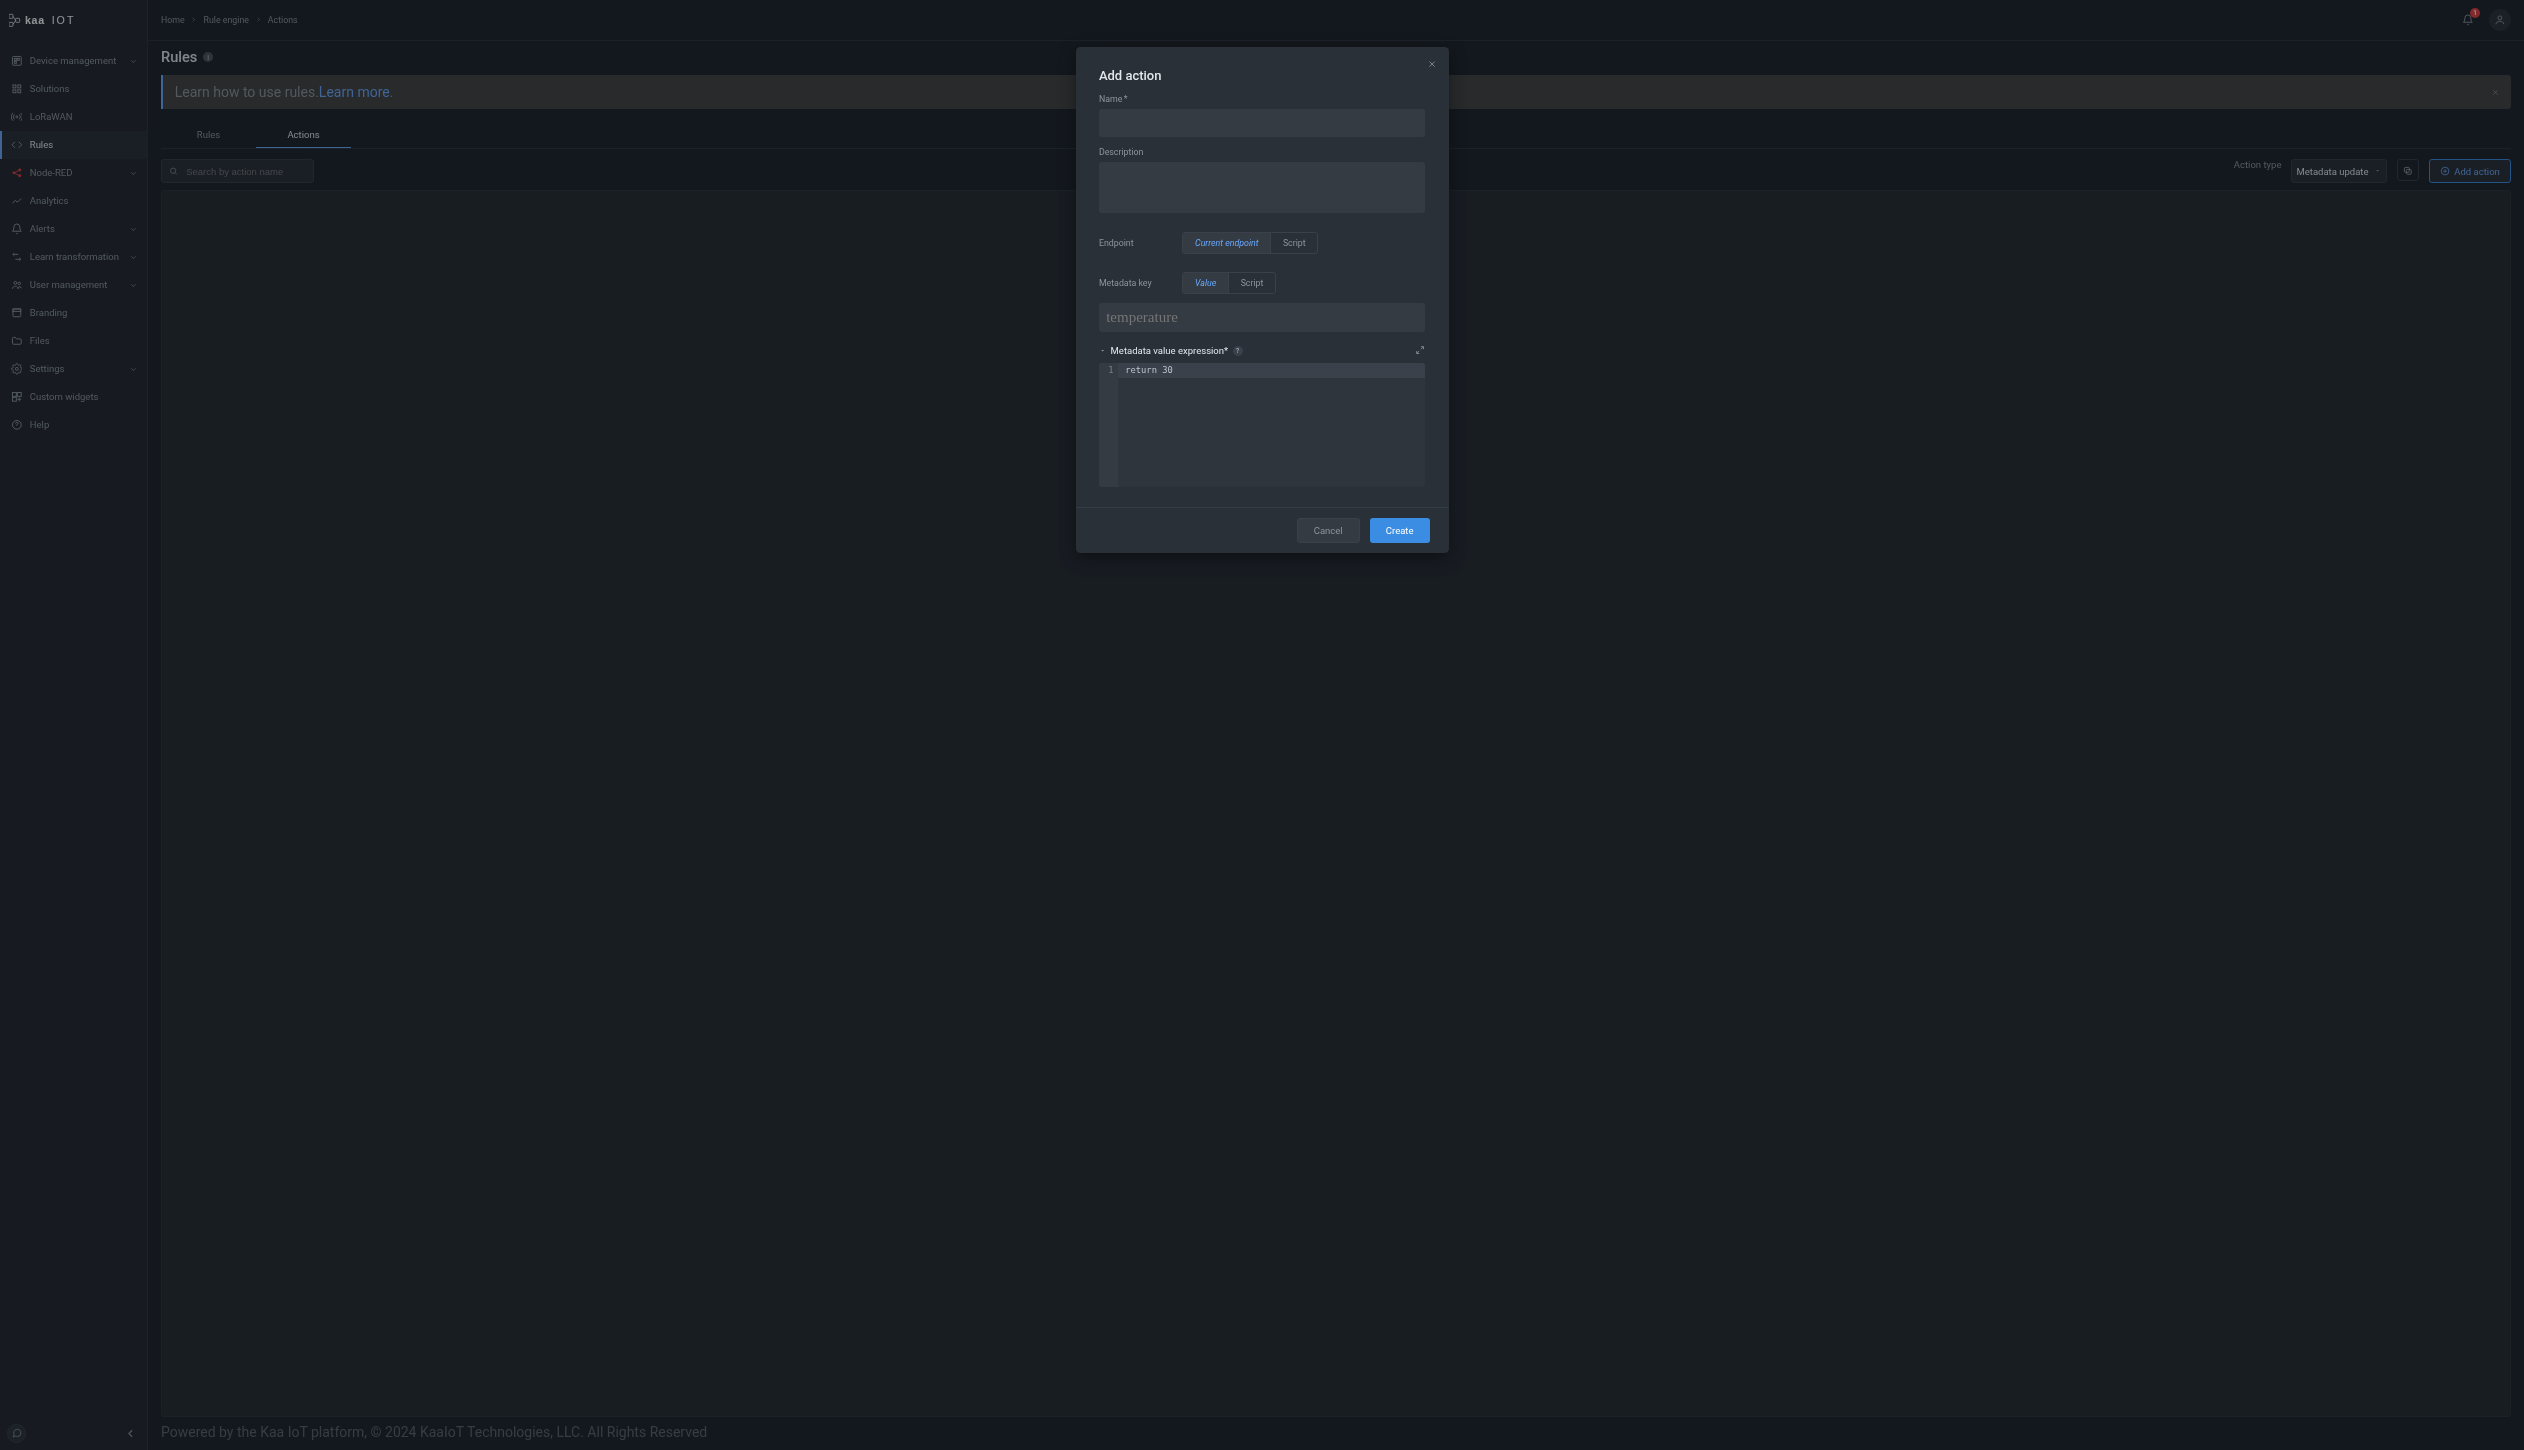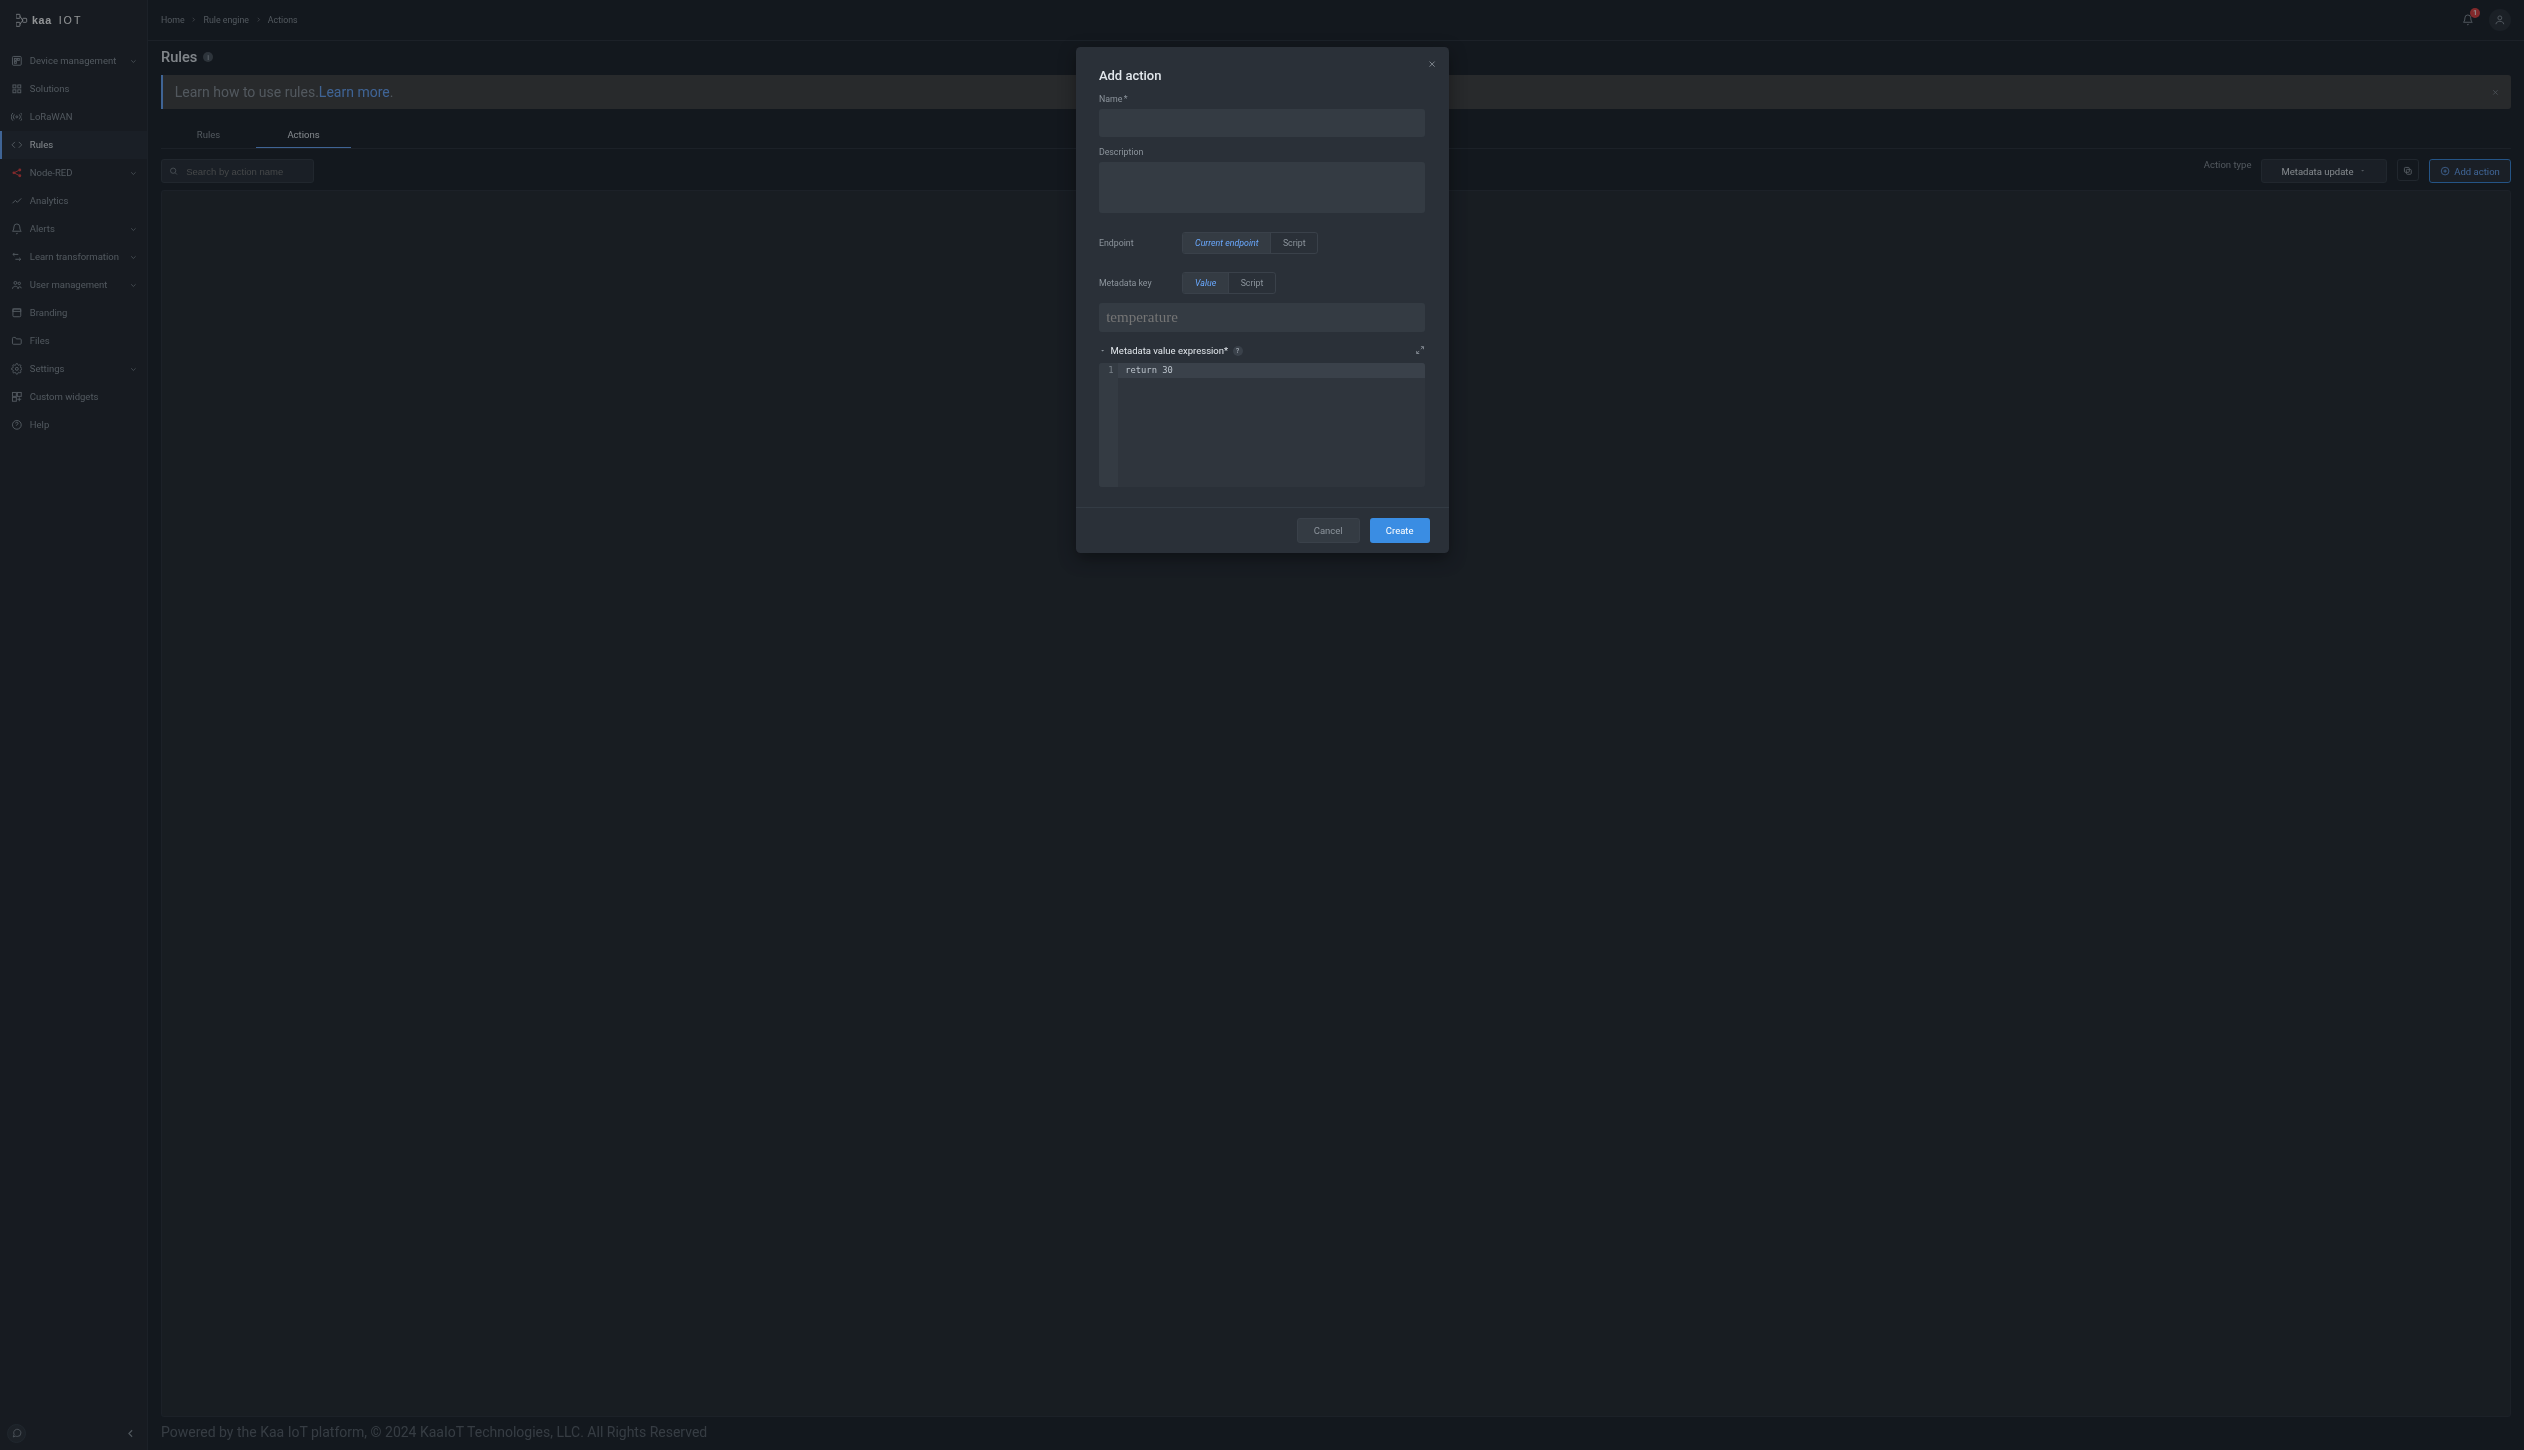--- a/index.html
+++ b/index.html
@@ -25,21 +25,21 @@
     font-size: 10.2px;
   }
   #app { display: flex; height: 100vh; }
 
   
   .sidebar {
     width: var(--sidebar-w); flex: none;
     background: var(--bg1); border-right: 0.7px solid #2a313a;
     display: flex; flex-direction: column; position: relative;
   }
-  .brand { height: 41px; display: flex; align-items: center; padding: 0 16px; }
+  .brand { height: 41px; display: flex; align-items: center; padding: 0 9px; }
   .brand svg { height: 16px; }
   .nav { flex: 1; overflow: auto; padding-top: 5.8px; }
   .nav-item {
     display: flex; align-items: center; gap: 7.3px;
     height: 28px; padding: 0 8.8px;
     color: var(--fg-muted); cursor: pointer; font-size: 9.5px;
     border-left: 2.2px solid transparent;
   }
   .nav-item .nav-icon { width: 11.7px; height: 11.7px; display:inline-flex; align-items:center; justify-content:center; color: var(--fg-muted); }
   .nav-item .nav-icon svg { width:11.7px; height:11.7px; }
@@ -115,21 +115,21 @@
   }
   .search input {
     background: transparent; border: none; outline: none;
     color: var(--fg0); font-size: 9.5px; width: 100%;
   }
   .search svg { width: 10.2px; height: 10.2px; color: var(--fg-muted); }
   .toolbar .right { margin-left: auto; display: flex; align-items: flex-start; gap: 10px; }
   .select {
     display: flex; align-items: center; height: 23.4px;
     background: #272d35; border: 0.7px solid #333b44; border-radius: 2.9px;
-    padding: 0 19px; gap: 5.8px; font-size: 9.5px; color: var(--fg-muted);
+    padding: 0 4px; gap: 5.8px; font-size: 9.5px; color: var(--fg-muted);
   }
   .select .value { color: var(--fg0); }
   .select svg { width: 7.3px; height: 7.3px; }
   .btn {
     display: inline-flex; align-items: center; gap: 4.4px; height: 23.4px;
     padding: 0 10.2px; border-radius: 2.9px; font-size: 9.5px; cursor: pointer;
     border: 0.7px solid #333b44; color: var(--fg0); background: #272d35;
   }
   .btn.primary { border-color: var(--accent2); color: var(--accent); }
   .btn.primary svg { width: 10.2px; height: 10.2px; }

